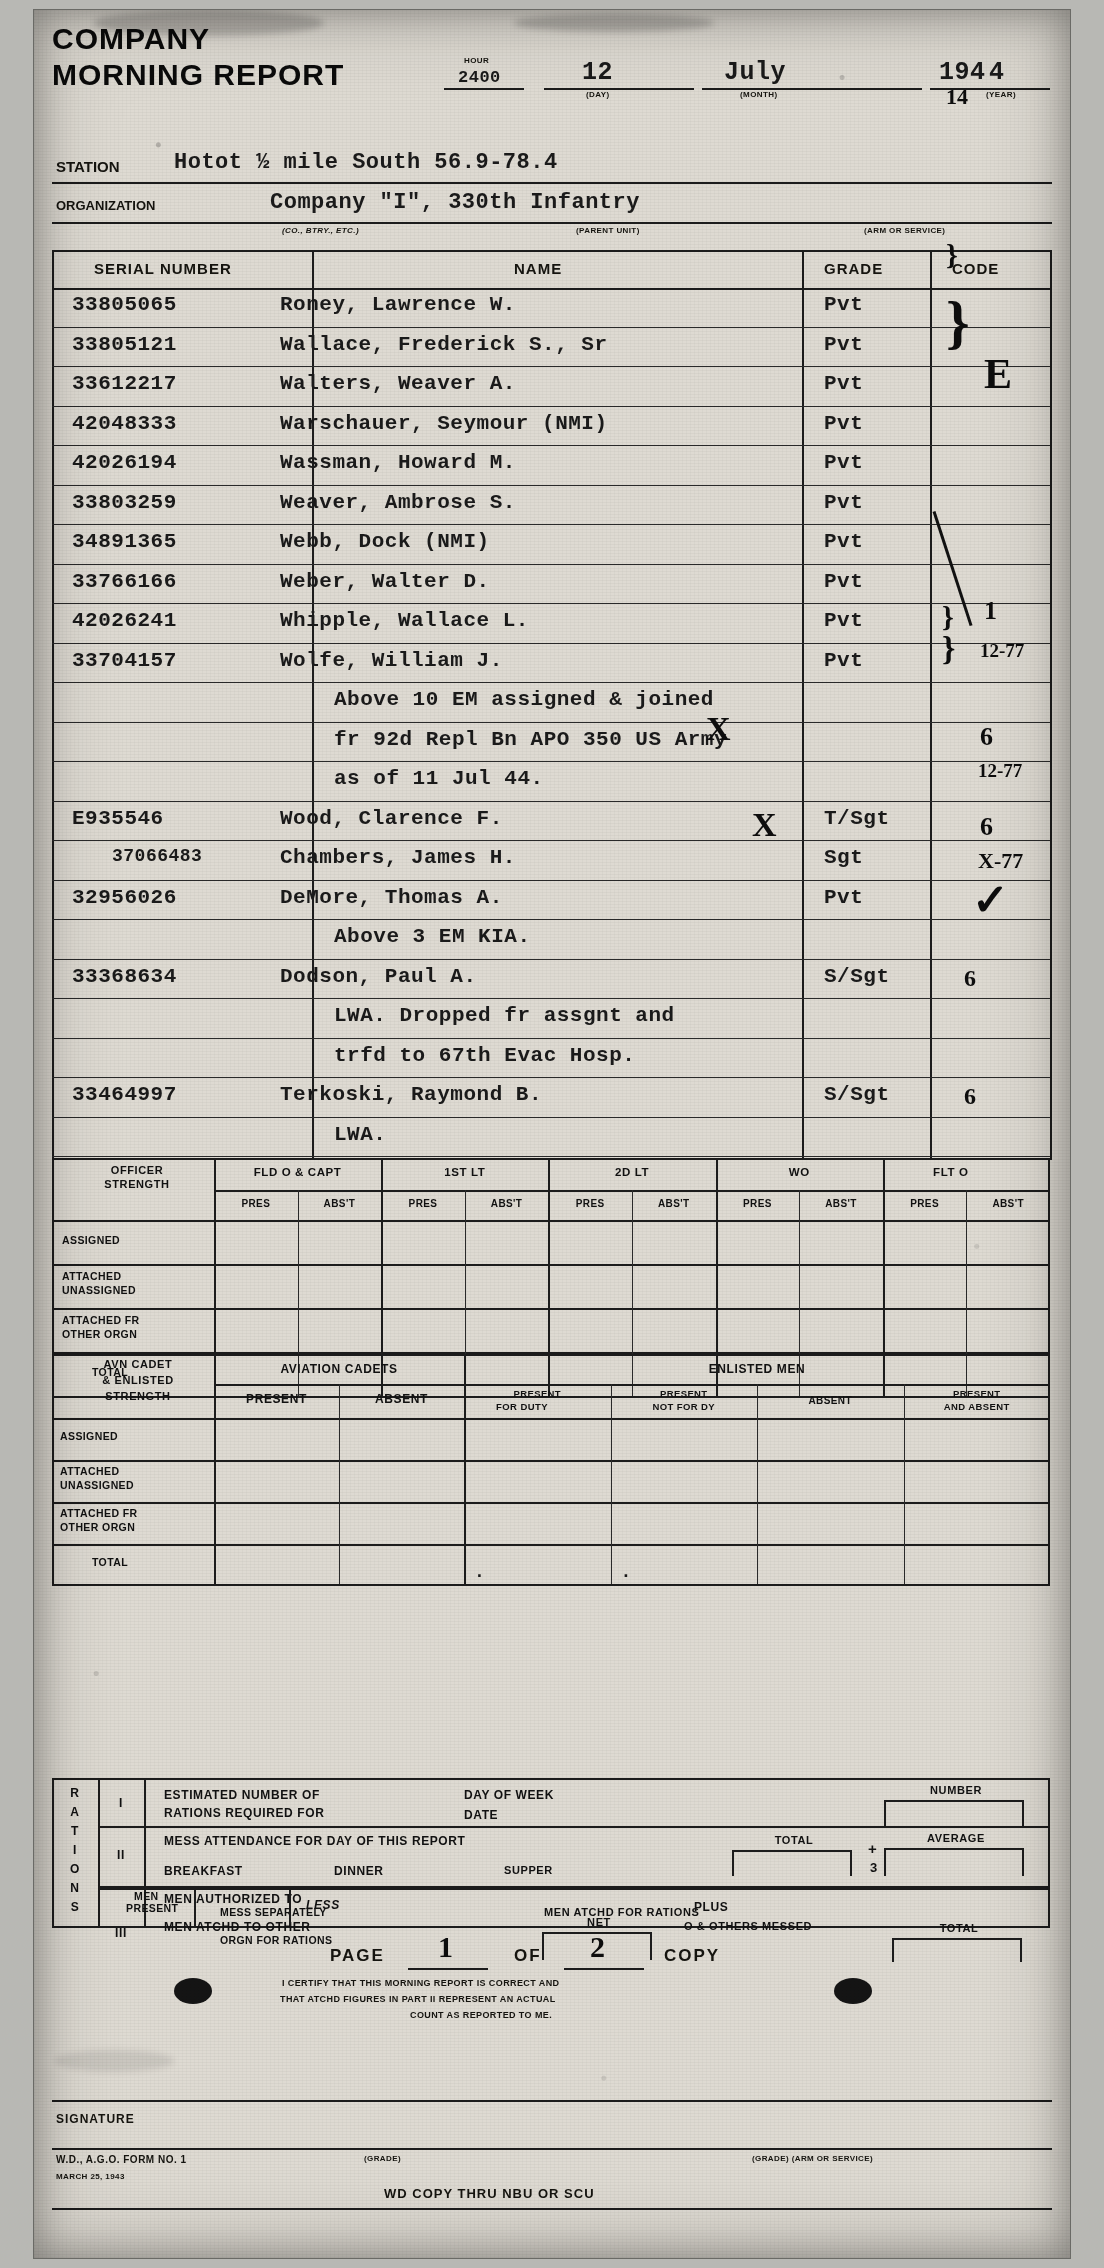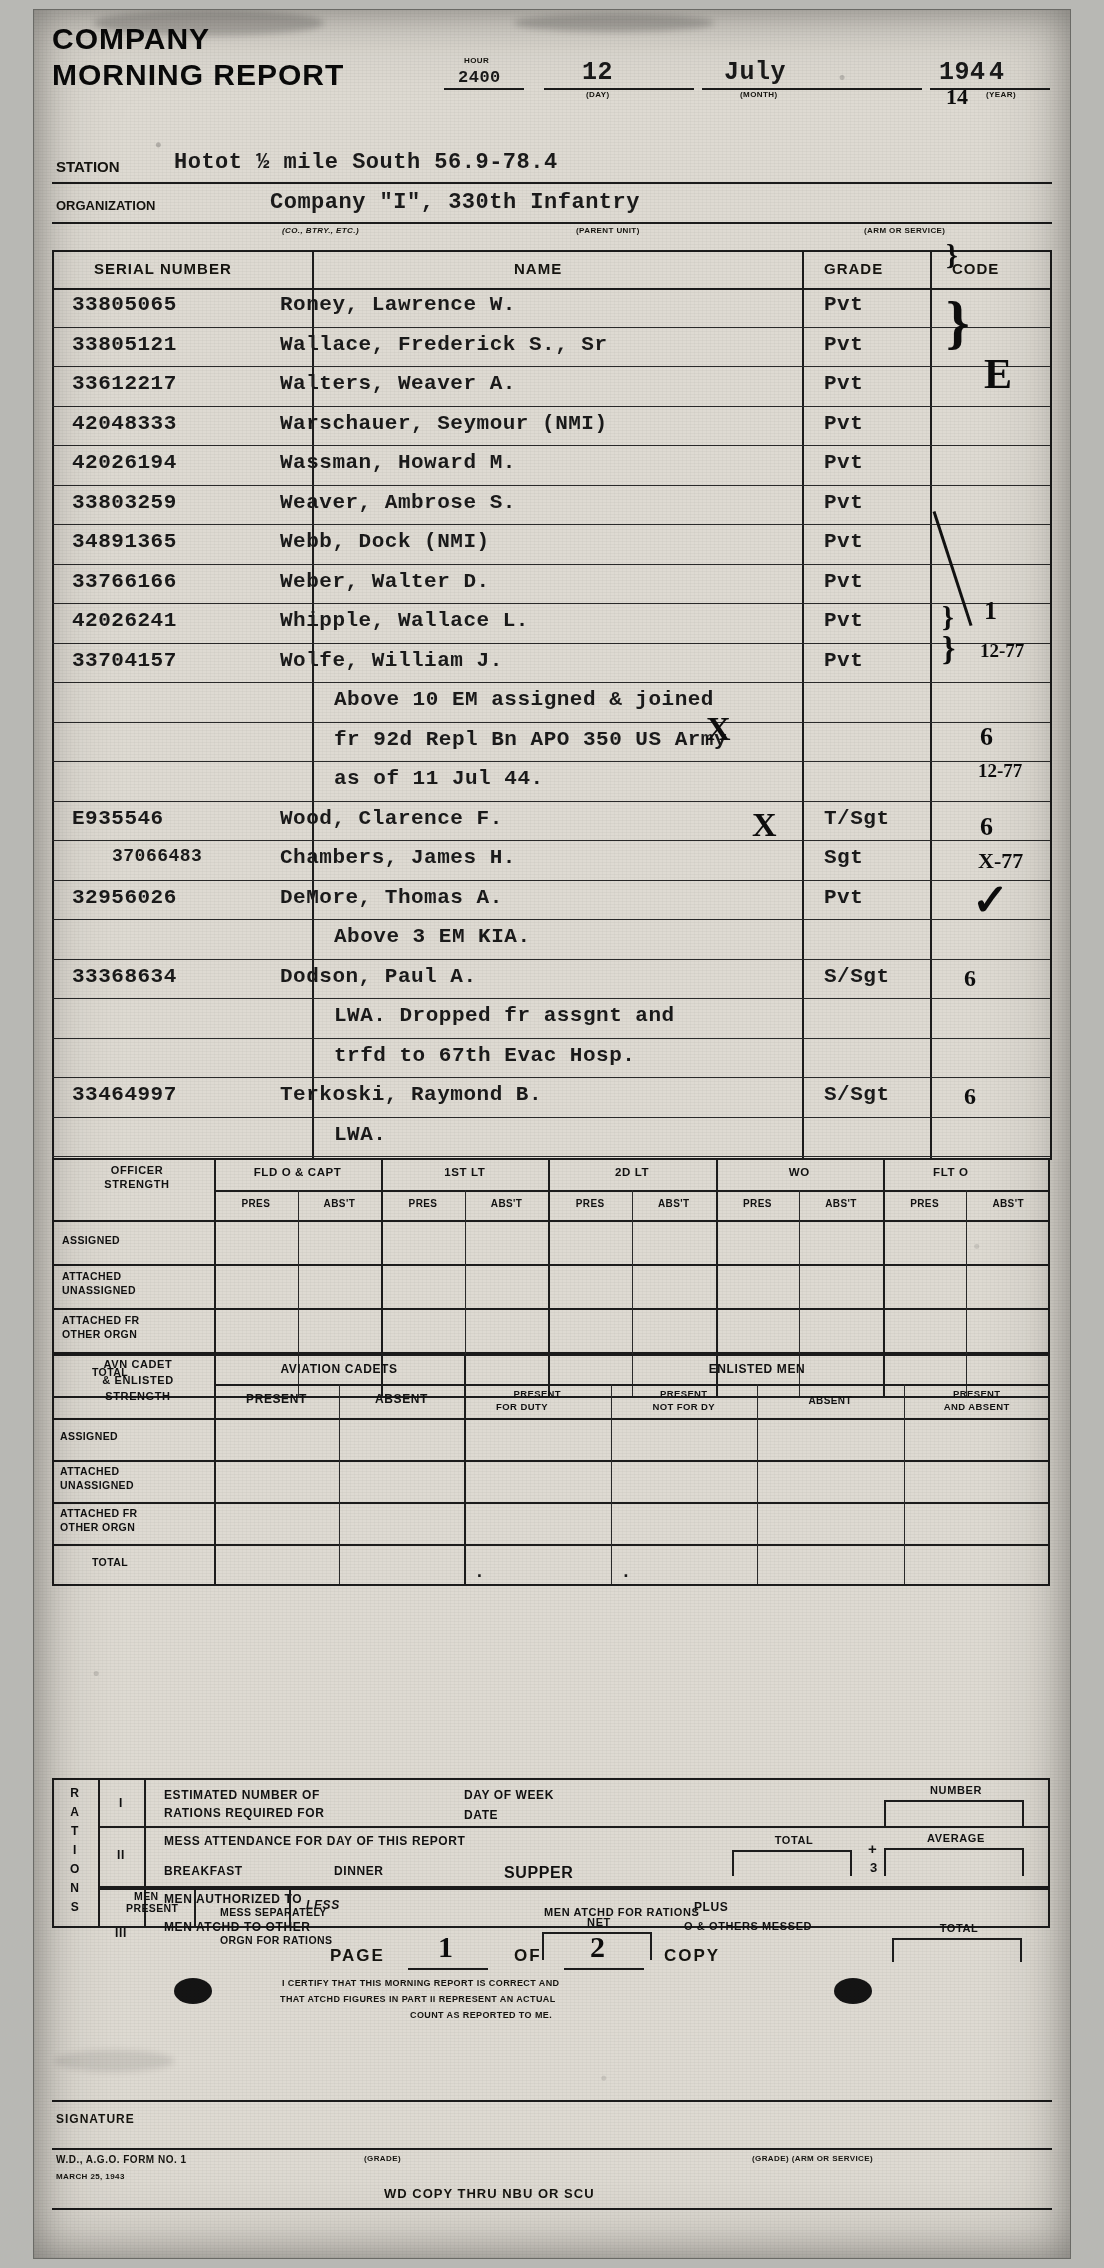--- a/index.html
+++ b/index.html
@@ -326,21 +326,21 @@
         <div class="t cell-label" style="left: 430px; top: 1778px; font-size: 12px;">DAY OF WEEK</div>
         <div class="t cell-label" style="left: 430px; top: 1798px; font-size: 12px;">DATE</div>
         <div class="t cell-label ctr" style="left: 852px; top: 1774px; font-size: 11px; width: 140px;">NUMBER</div>
         <div class="line h" style="left: 850px; top: 1790px; width: 140px;"></div>
         <div class="line v" style="left: 850px; top: 1790px; height: 26px;"></div>
         <div class="line v" style="left: 988px; top: 1790px; height: 26px;"></div>
         <div class="line h" style="left: 130px; top: 1792px; width: 0px;"></div>
         <div class="t cell-label" style="left: 130px; top: 1824px; font-size: 12px;">MESS ATTENDANCE FOR DAY OF THIS REPORT</div>
         <div class="t cell-label" style="left: 130px; top: 1854px; font-size: 12px;">BREAKFAST</div>
         <div class="t cell-label" style="left: 300px; top: 1854px; font-size: 12px;">DINNER</div>
-        <div class="t cell-label" style="left: 470px; top: 1854px; font-size: 16px;">SUPPER</div>
+        <div class="t cell-label" style="left: 470px; top: 1854px; font-size: 11px;">SUPPER</div>
         <div class="t cell-label ctr" style="left: 700px; top: 1824px; font-size: 11px; width: 120px;">TOTAL</div>
         <div class="line h" style="left: 698px; top: 1840px; width: 120px;"></div>
         <div class="line v" style="left: 698px; top: 1840px; height: 26px;"></div>
         <div class="line v" style="left: 816px; top: 1840px; height: 26px;"></div>
         <div class="t cell-label" style="left: 834px; top: 1830px; font-size: 15px;">+</div>
         <div class="t cell-label" style="left: 836px; top: 1850px; font-size: 13px;">3</div>
         <div class="t cell-label ctr" style="left: 852px; top: 1822px; font-size: 11px; width: 140px;">AVERAGE</div>
         <div class="line h" style="left: 850px; top: 1838px; width: 140px;"></div>
         <div class="line v" style="left: 850px; top: 1838px; height: 28px;"></div>
         <div class="line v" style="left: 988px; top: 1838px; height: 28px;"></div>

